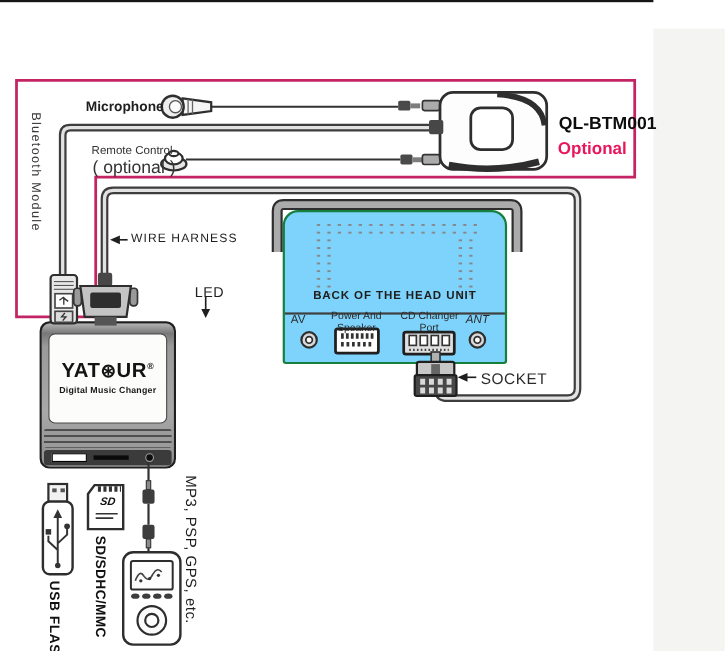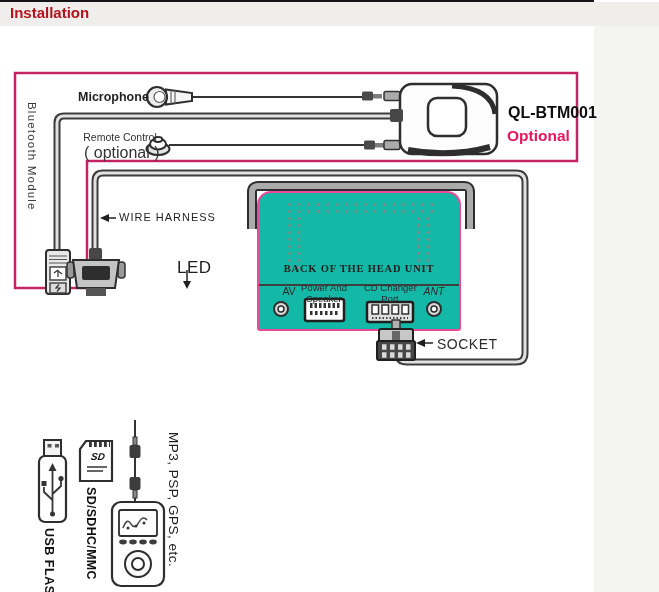--- a/index.html
+++ b/index.html
@@ -8,21 +8,21 @@
   .topstrip{position:absolute;left:0;top:0;width:594px;height:2px;background:#161616;}
   .header{position:absolute;left:0;top:2px;width:659px;height:24px;background:#efeeec;}
   .title{position:absolute;left:10px;top:2px;font-size:15px;font-weight:bold;color:#b5121b;}
   .rightcol{position:absolute;left:594px;top:26px;width:65px;height:566px;background:#f4f4f3;}
 
   .art{position:absolute;left:0;top:0;z-index:5;pointer-events:none;}
   .lbl{position:absolute;z-index:6;white-space:nowrap;}
 
   
   .hu-panel{position:absolute;left:257px;top:191px;width:204px;height:140px;z-index:1;
-            background:#14b8a6;border:2px solid #ec4899;border-radius:14px 14px 3px 3px;box-sizing:border-box;font-family:Liberation Serif, serif;}
+            background:#7dd3fc;border:2px solid #15803d;border-radius:14px 14px 3px 3px;box-sizing:border-box;}
   .vents{position:absolute;
          background-image:radial-gradient(ellipse 2.6px 1.9px at 4.5px 3.5px,#878787 58%,transparent 64%);
          background-size:9.5px 7px;}
   .vents-top{left:26px;top:8px;width:150px;height:14px;}
   .vents-left{left:26px;top:22px;width:19px;height:57px;}
   .vents-right{left:155px;top:22px;width:19px;height:57px;}
   .hu-caption{position:absolute;left:0;right:0;top:70px;text-align:center;
               font-size:10.5px;font-weight:bold;letter-spacing:.8px;color:#1d1d1d;}
   .hu-divider{position:absolute;left:0;right:0;top:91px;border-top:2px solid #3f3f3f;}
 
@@ -53,43 +53,52 @@
   .usb-vert{left:42px;top:528px;font-size:12.5px;font-weight:bold;color:#111;letter-spacing:.5px;}
   .sd-vert{left:84px;top:487px;font-size:12.5px;font-weight:bold;color:#111;letter-spacing:.3px;}
   .mp3-vert{left:166px;top:432px;font-size:13.5px;color:#1d1d1d;letter-spacing:.5px;}
 
   .mic-lbl{left:78px;top:90px;font-size:12.5px;color:#1f1f1f;font-weight:bold;}
   .remote-lbl{left:78px;top:131px;width:84px;font-size:10.5px;line-height:1.2;color:#333;text-align:center;white-space:nowrap;}
   .remote-sub{left:84px;top:144px;width:60px;font-size:16px;color:#333;text-align:center;}
   .model-lbl{left:508px;top:104px;font-size:16px;font-weight:bold;color:#0d0d0d;}
   .optional-lbl{left:507px;top:127px;font-size:15.5px;font-weight:bold;color:#e8175d;}
   .wire-lbl{left:119px;top:211px;font-size:11px;letter-spacing:1px;color:#1f1f1f;}
-  .led-lbl{left:177px;top:258px;font-size:17px;letter-spacing:.5px;color:#1f1f1f;}
+  .led-lbl{left:177px;top:258px;font-size:13px;letter-spacing:.5px;color:#1f1f1f;}
   .socket-lbl{left:437px;top:336px;font-size:14px;letter-spacing:.5px;color:#2b2b2b;}
   .sd-logo{left:86px;top:451px;width:24px;text-align:center;font-size:10px;font-style:italic;
            font-weight:900;color:#111;transform:skewX(-8deg);}
 </style>
 </head>
 <body>
 
 <div class="stage">
   <div class="topstrip"></div>
-  <div class="header">
-    <div class="title">Installation</div>
-  </div>
   <div class="rightcol"></div>
 
   <div class="hu-panel">
     <div class="vents vents-top"></div>
     <div class="vents vents-left"></div>
     <div class="vents vents-right"></div>
     <div class="hu-caption">BACK OF THE HEAD UNIT</div>
     <div class="hu-divider"></div>
   </div>
 
+  <div class="yatour">
+    <div class="yt-face">
+      <div class="yt-logo"><span>YAT</span><span class="yt-o">⊛</span><span>UR</span><sup class="yt-reg">®</sup></div>
+      <div class="yt-tag">Digital Music Changer</div>
+    </div>
+    <div class="yt-ridges"></div>
+    <div class="yt-strip">
+      <div class="yt-usb"></div>
+      <div class="yt-slot"></div>
+      <div class="yt-jack"></div>
+    </div>
+  </div>
 
   <svg class="art" width="659" height="592" viewBox="0 0 659 592">
 
     <g>
       <path d="M15,73 H577 V161 H87 V288 H15 Z" fill="none" stroke="#c42464" stroke-width="2.5"></path>
     </g>
 
     <g>
       <path d="M95,254 V181 Q95,173 103,173 H516 Q525,173 525,182 V353 Q525,362 516,362 H407 Q398,362 398,354 V346" fill="none" stroke="#3d3d3d" stroke-width="7"></path>
       <path d="M95,254 V181 Q95,173 103,173 H516 Q525,173 525,182 V353 Q525,362 516,362 H407 Q398,362 398,354 V346" fill="none" stroke="#e2e2e2" stroke-width="3"></path>
@@ -253,21 +262,21 @@
   <div class="lbl mic-lbl">Microphone</div>
   <div class="lbl remote-lbl">Remote Control</div>
   <div class="lbl remote-sub">( optional )</div>
   <div class="lbl vert bt-vert">Bluetooth Module</div>
   <div class="lbl model-lbl">QL-BTM001</div>
   <div class="lbl optional-lbl">Optional</div>
 
   <div class="lbl wire-lbl">WIRE HARNESS</div>
   <div class="lbl led-lbl">LED</div>
 
-  <div class="lbl port-lbl" style="left:278px;top:285px;width:22px;">AV</div>
+  <div class="lbl port-lbl" style="left:260px;top:285px;width:22px;">AV</div>
   <div class="lbl port-lbl2" style="left:300px;top:283px;width:48px;">
     <div>Power And</div>
     <div>Speaker</div>
   </div>
   <div class="lbl port-lbl2" style="left:364px;top:283px;width:52px;">
     <div>CD Changer</div>
     <div>Port</div>
   </div>
   <div class="lbl port-lbl" style="left:422px;top:285px;width:24px;font-style:italic;">ANT</div>
   <div class="lbl socket-lbl">SOCKET</div>

